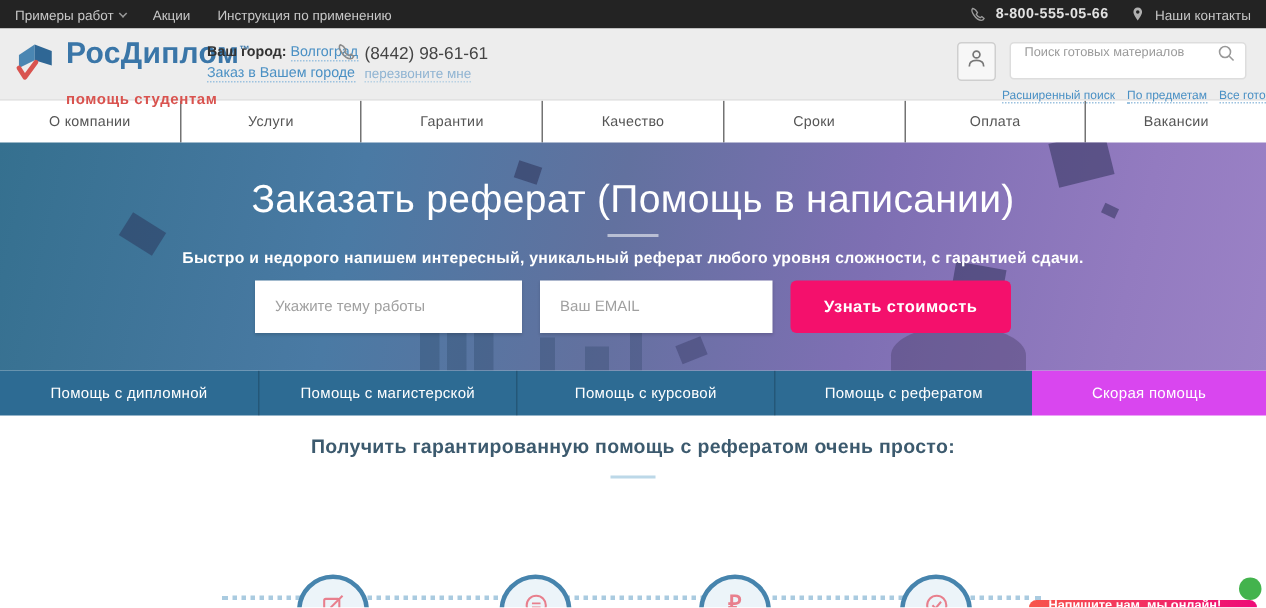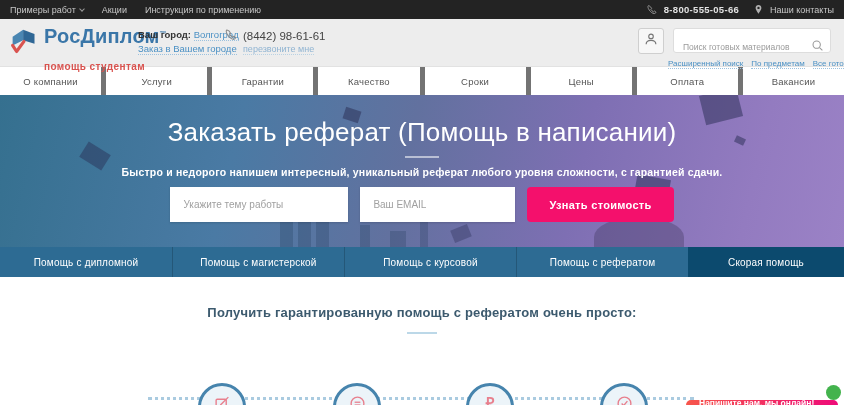--- a/index.html
+++ b/index.html
@@ -23,29 +23,29 @@
   .logo-title { color:#3a76a8; font-size:20px; font-weight:bold; letter-spacing:.2px; }
   .logo-tm { color:#3a76a8; font-size:7px; vertical-align:7px; font-weight:bold; }
   .logo-sub { color:#d9534f; font-size:10px; font-weight:bold; margin-top:16px; letter-spacing:.4px; }
   .cityblock { position:absolute; left:138px; top:9px; font-size:9.5px; line-height:1.45; }
   .citylabel { color:#333; font-weight:bold; }
   .bluelink { color:#4a90c4; text-decoration:none; border-bottom:1px dotted #9cc2df; cursor:pointer; }
   .phoneblock { position:absolute; left:224px; top:9px; font-size:11.5px; }
   .phoneblock .num { color:#444; display:flex; align-items:flex-end; gap:5px; }
   .callback { font-size:9px; color:#90b4d2; border-bottom:1px dotted #b9d2e4; margin-left:19px; cursor:pointer; display:inline-block; margin-top:2px; }
   .loginbtn { position:absolute; left:638px; top:9px; width:26px; height:26px; background:#f7f7f7; border:1px solid #cfcfcf; border-radius:3px; display:flex; align-items:center; justify-content:center; cursor:pointer; }
-  .searchbox { position:absolute; left:673px; top:9px; width:158px; height:25px; background:#fff; border:1px solid #ddd; border-radius:3px; display:flex; align-items:flex-end; padding:0 6px 0 9px; }
+  .searchbox { position:absolute; left:673px; top:9px; width:158px; height:25px; background:#fff; border:1px solid #ddd; border-radius:3px; display:flex; align-items:flex-start; padding:0 6px 0 9px; }
   .searchbox input { flex:1; border:none; outline:none; font-size:8.5px; color:#555; font-family:"Liberation Sans",sans-serif; background:transparent; }
   .searchbox input::placeholder { color:#9a9a9a; }
   .searchlinks { position:absolute; left:660px; top:40px; width:172px; display:flex; justify-content:space-between; font-size:8px; white-space:nowrap; }
   .searchlinks .bluelink { margin-left:8px; }
 
   
   .nav { height:28px; background:#fff; display:flex; }
-  .nav-item { flex:1; display:flex; align-items:center; justify-content:center; font-size:9.5px; color:#555; border-right:5px solid #737373; cursor:pointer; letter-spacing:.2px; }
+  .nav-item { flex:1; display:flex; align-items:center; justify-content:center; font-size:9.5px; color:#555; border-right:1px solid #737373; cursor:pointer; letter-spacing:.2px; }
   .nav-item:last-child { border-right:none; }
 
   
   .hero { position:relative; height:152px; overflow:hidden;
     background:linear-gradient(103deg,#35708f 0%,#4a7aa4 28%,#62719f 48%,#7e6fb3 68%,#937bc0 88%,#9b82c6 100%); }
   .cap { position:absolute; background:#272c52; opacity:.5; }
   .skyline { position:absolute; left:270px; bottom:0; width:210px; height:34px; opacity:.22;
     background:linear-gradient(transparent 0, transparent 0); }
   .skyline i { position:absolute; bottom:0; background:#15304c; display:block; }
   .figure { position:absolute; right:160px; bottom:-10px; width:90px; height:40px; background:#3d3358; opacity:.35; border-radius:50% 50% 0 0; }
@@ -56,24 +56,24 @@
   .hero-form input { height:35px; border:none; border-radius:0; padding:0 13px; font-size:10px; color:#555; outline:none; font-family:"Liberation Sans",sans-serif; box-shadow:0 1px 2px rgba(0,0,0,.15); }
   .hero-form input::placeholder { color:#a0a0a0; }
   .inp-topic { width:178px; }
   .inp-email { width:155px; }
   .btn-cost { height:35px; padding:0 22px; background:#f4106c; border:none; border-radius:4px; color:#fff; font-size:11px; font-weight:bold; cursor:pointer; letter-spacing:.3px; font-family:"Liberation Sans",sans-serif; }
 
   
   .tabs { height:30px; display:flex; }
   .tab { flex:0 0 172px; background:#2d6b93; color:#fff; font-size:10px; display:flex; align-items:center; justify-content:center; cursor:pointer; border-left:1px solid rgba(0,0,0,.18); letter-spacing:.2px; }
   .tab:first-child { border-left:none; }
-  .tab.red { flex:1; background:#0c4a6e; border-left:none; }
-
-  
-  .section { padding-top:28px; text-align:center; }
+  .tab.red { flex:1; background:#d946ef; border-left:none; }
+
+  
+  .section { padding-top:13px; text-align:center; }
   .sec-heading { color:#3c5a6e; font-size:13px; font-weight:600; letter-spacing:.2px; }
   .sec-divider { width:30px; height:2px; background:#bcd8e8; margin:12px auto 0; }
   .sec-par { margin:13px auto 0; width:430px; font-size:10.5px; color:#4a4a4a; line-height:1.5; }
 
   
   .steps-line { position:absolute; top:397px; left:148px; width:546px; border-top:3px dotted #aacbe0; z-index:1; }
   .step-circle { position:absolute; top:383px; width:48px; height:48px; border:3px solid #4684ad; border-radius:50%; background:#ecf4f9; z-index:2; display:flex; align-items:flex-start; justify-content:center; padding-top:9px; }
   .step-circle .rub { font-size:15px; color:#e87f8d; font-weight:bold; line-height:1; }
 
   
@@ -165,21 +165,20 @@
       <span class="bluelink">Все готовые</span>
     </div>
   </div>
 
   <div class="nav">
     <div class="nav-item">О компании</div>
     <div class="nav-item">Услуги</div>
     <div class="nav-item">Гарантии</div>
     <div class="nav-item">Качество</div>
     <div class="nav-item">Сроки</div>
-    <div class="nav-item">Цены</div>
     <div class="nav-item">Оплата</div>
     <div class="nav-item">Вакансии</div>
   </div>
 
   <div class="hero">
     <div class="cap" style="left:344px;top:14px;width:16px;height:12px;transform:rotate(18deg);"></div>
     <div class="cap" style="left:702px;top:-4px;width:38px;height:30px;transform:rotate(-14deg);"></div>
     <div class="cap" style="left:735px;top:42px;width:10px;height:7px;transform:rotate(25deg);"></div>
     <div class="cap" style="left:938px;top:0;width:0;height:0;"></div>
     <div class="cap" style="left:950px;top:0;width:0;height:0;"></div>

